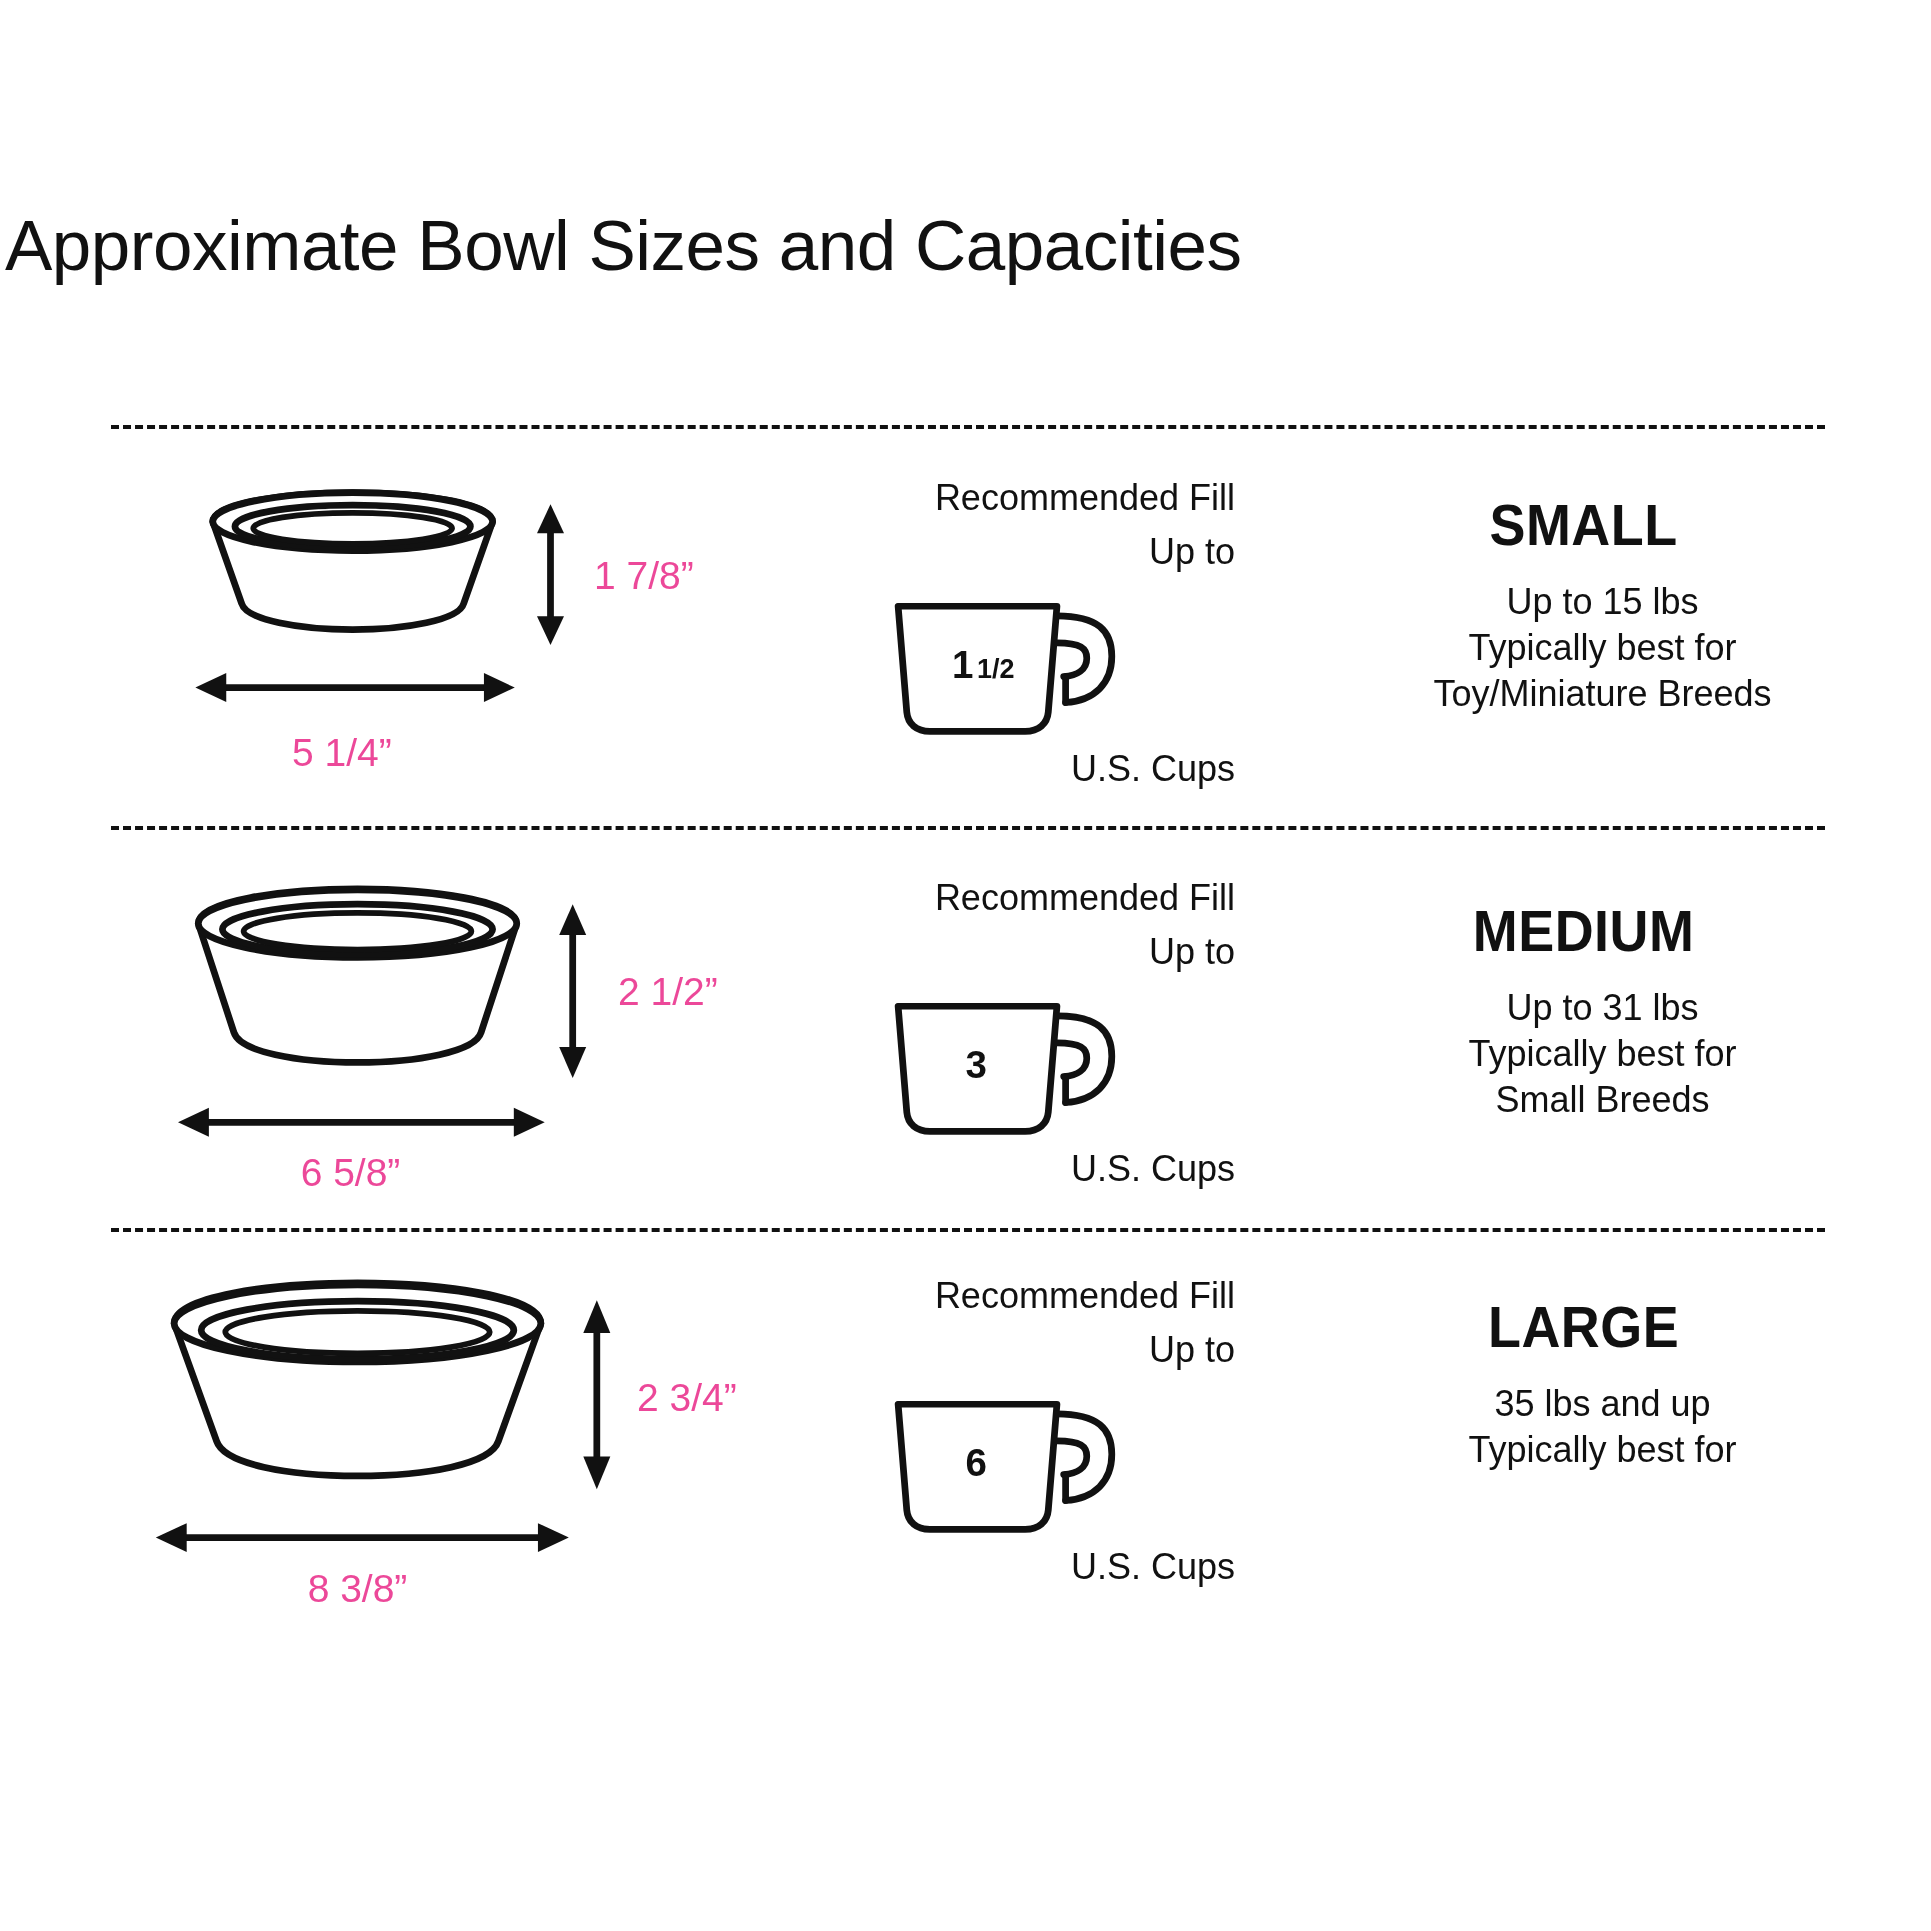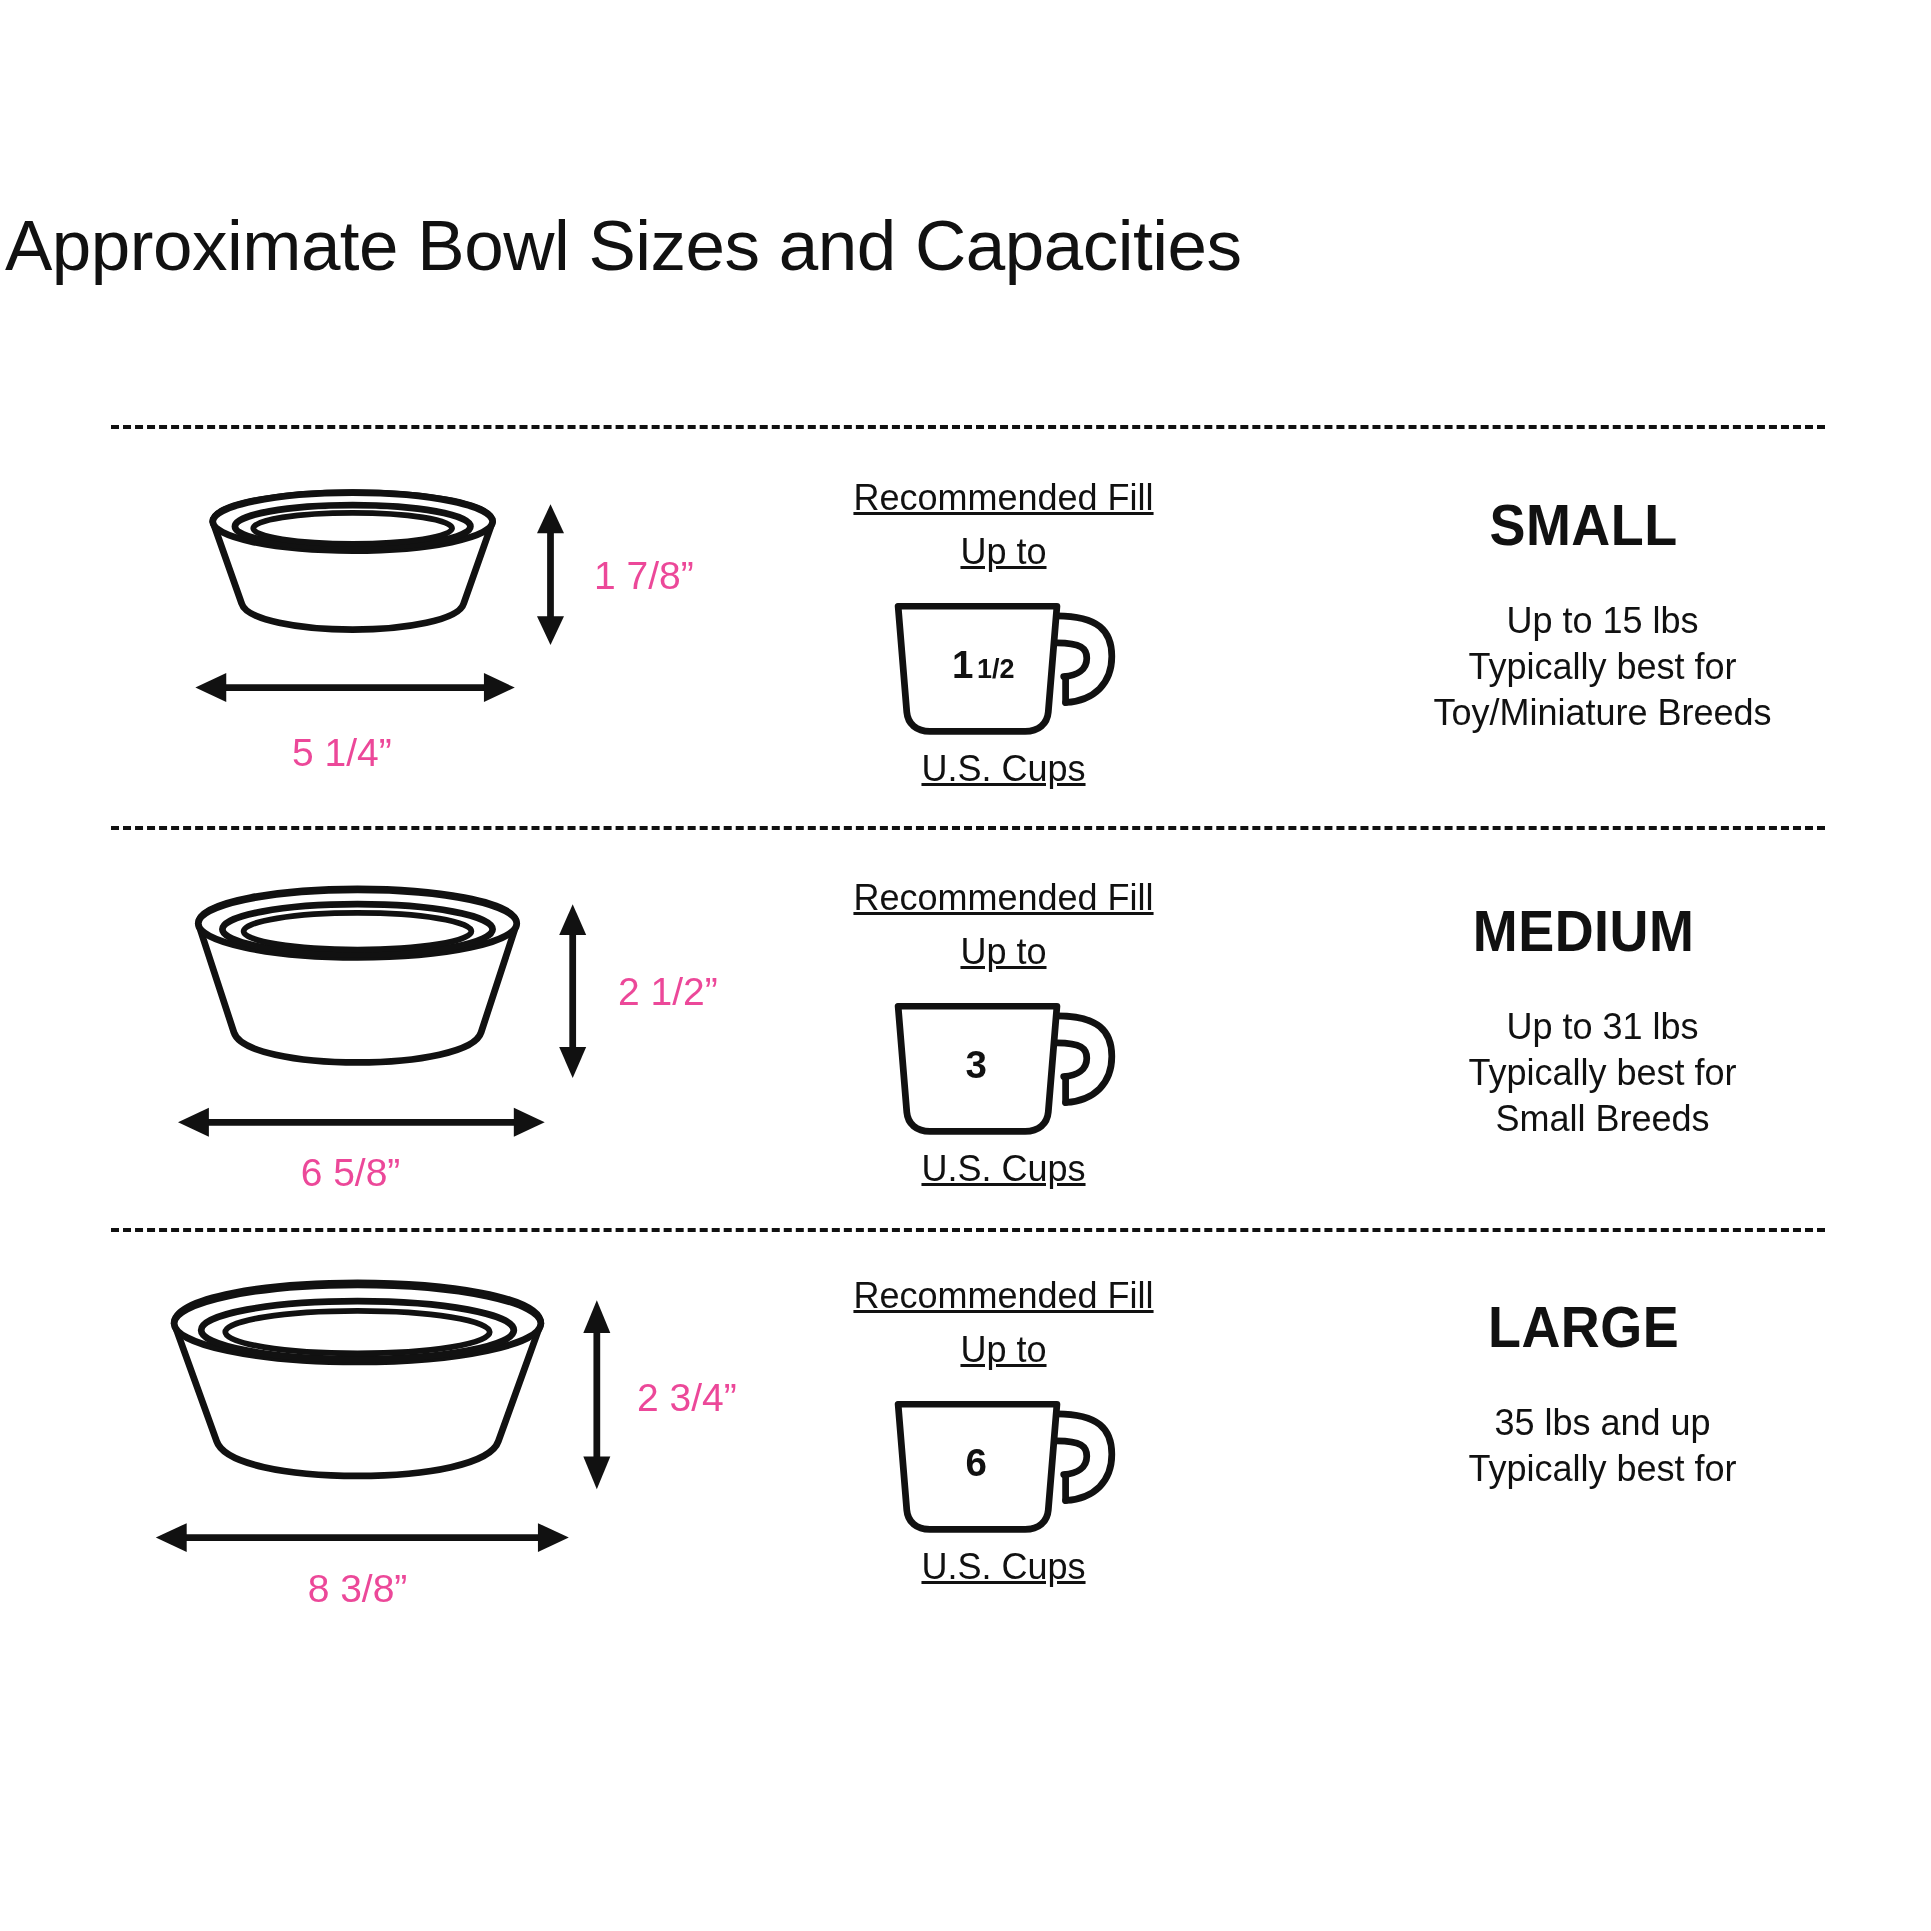--- a/index.html
+++ b/index.html
@@ -52,22 +52,21 @@
     top: 0;
     width: 618px;
     height: 386px;
   }
   .fill-cell {
     position: absolute;
     left: 772px;
     top: 0;
     width: 463px;
     height: 386px;
-    text-align: center;
-    text-decoration: underline;
+    text-align: right;
   }
   .info-cell {
     position: absolute;
     left: 1332px;
     top: 0;
     width: 541px;
     height: 386px;
     text-align: center;
   }
   .fill-label-top {
@@ -83,21 +82,21 @@
   .size-name {
     font-size: 58px;
     font-weight: 700;
     letter-spacing: 0.5px;
     color: #111111;
     font-stretch: condensed;
     transform: scaleX(0.93);
     transform-origin: left center;
   }
   .info-lines {
-    margin-top: 40px;
+    margin-top: 21px;
     font-size: 36px;
     line-height: 46px;
     color: #111111;
   }
   .dim-text {
     font-size: 39px;
     color: #ec4899;
     white-space: nowrap;
   }
   svg { display: block; }

